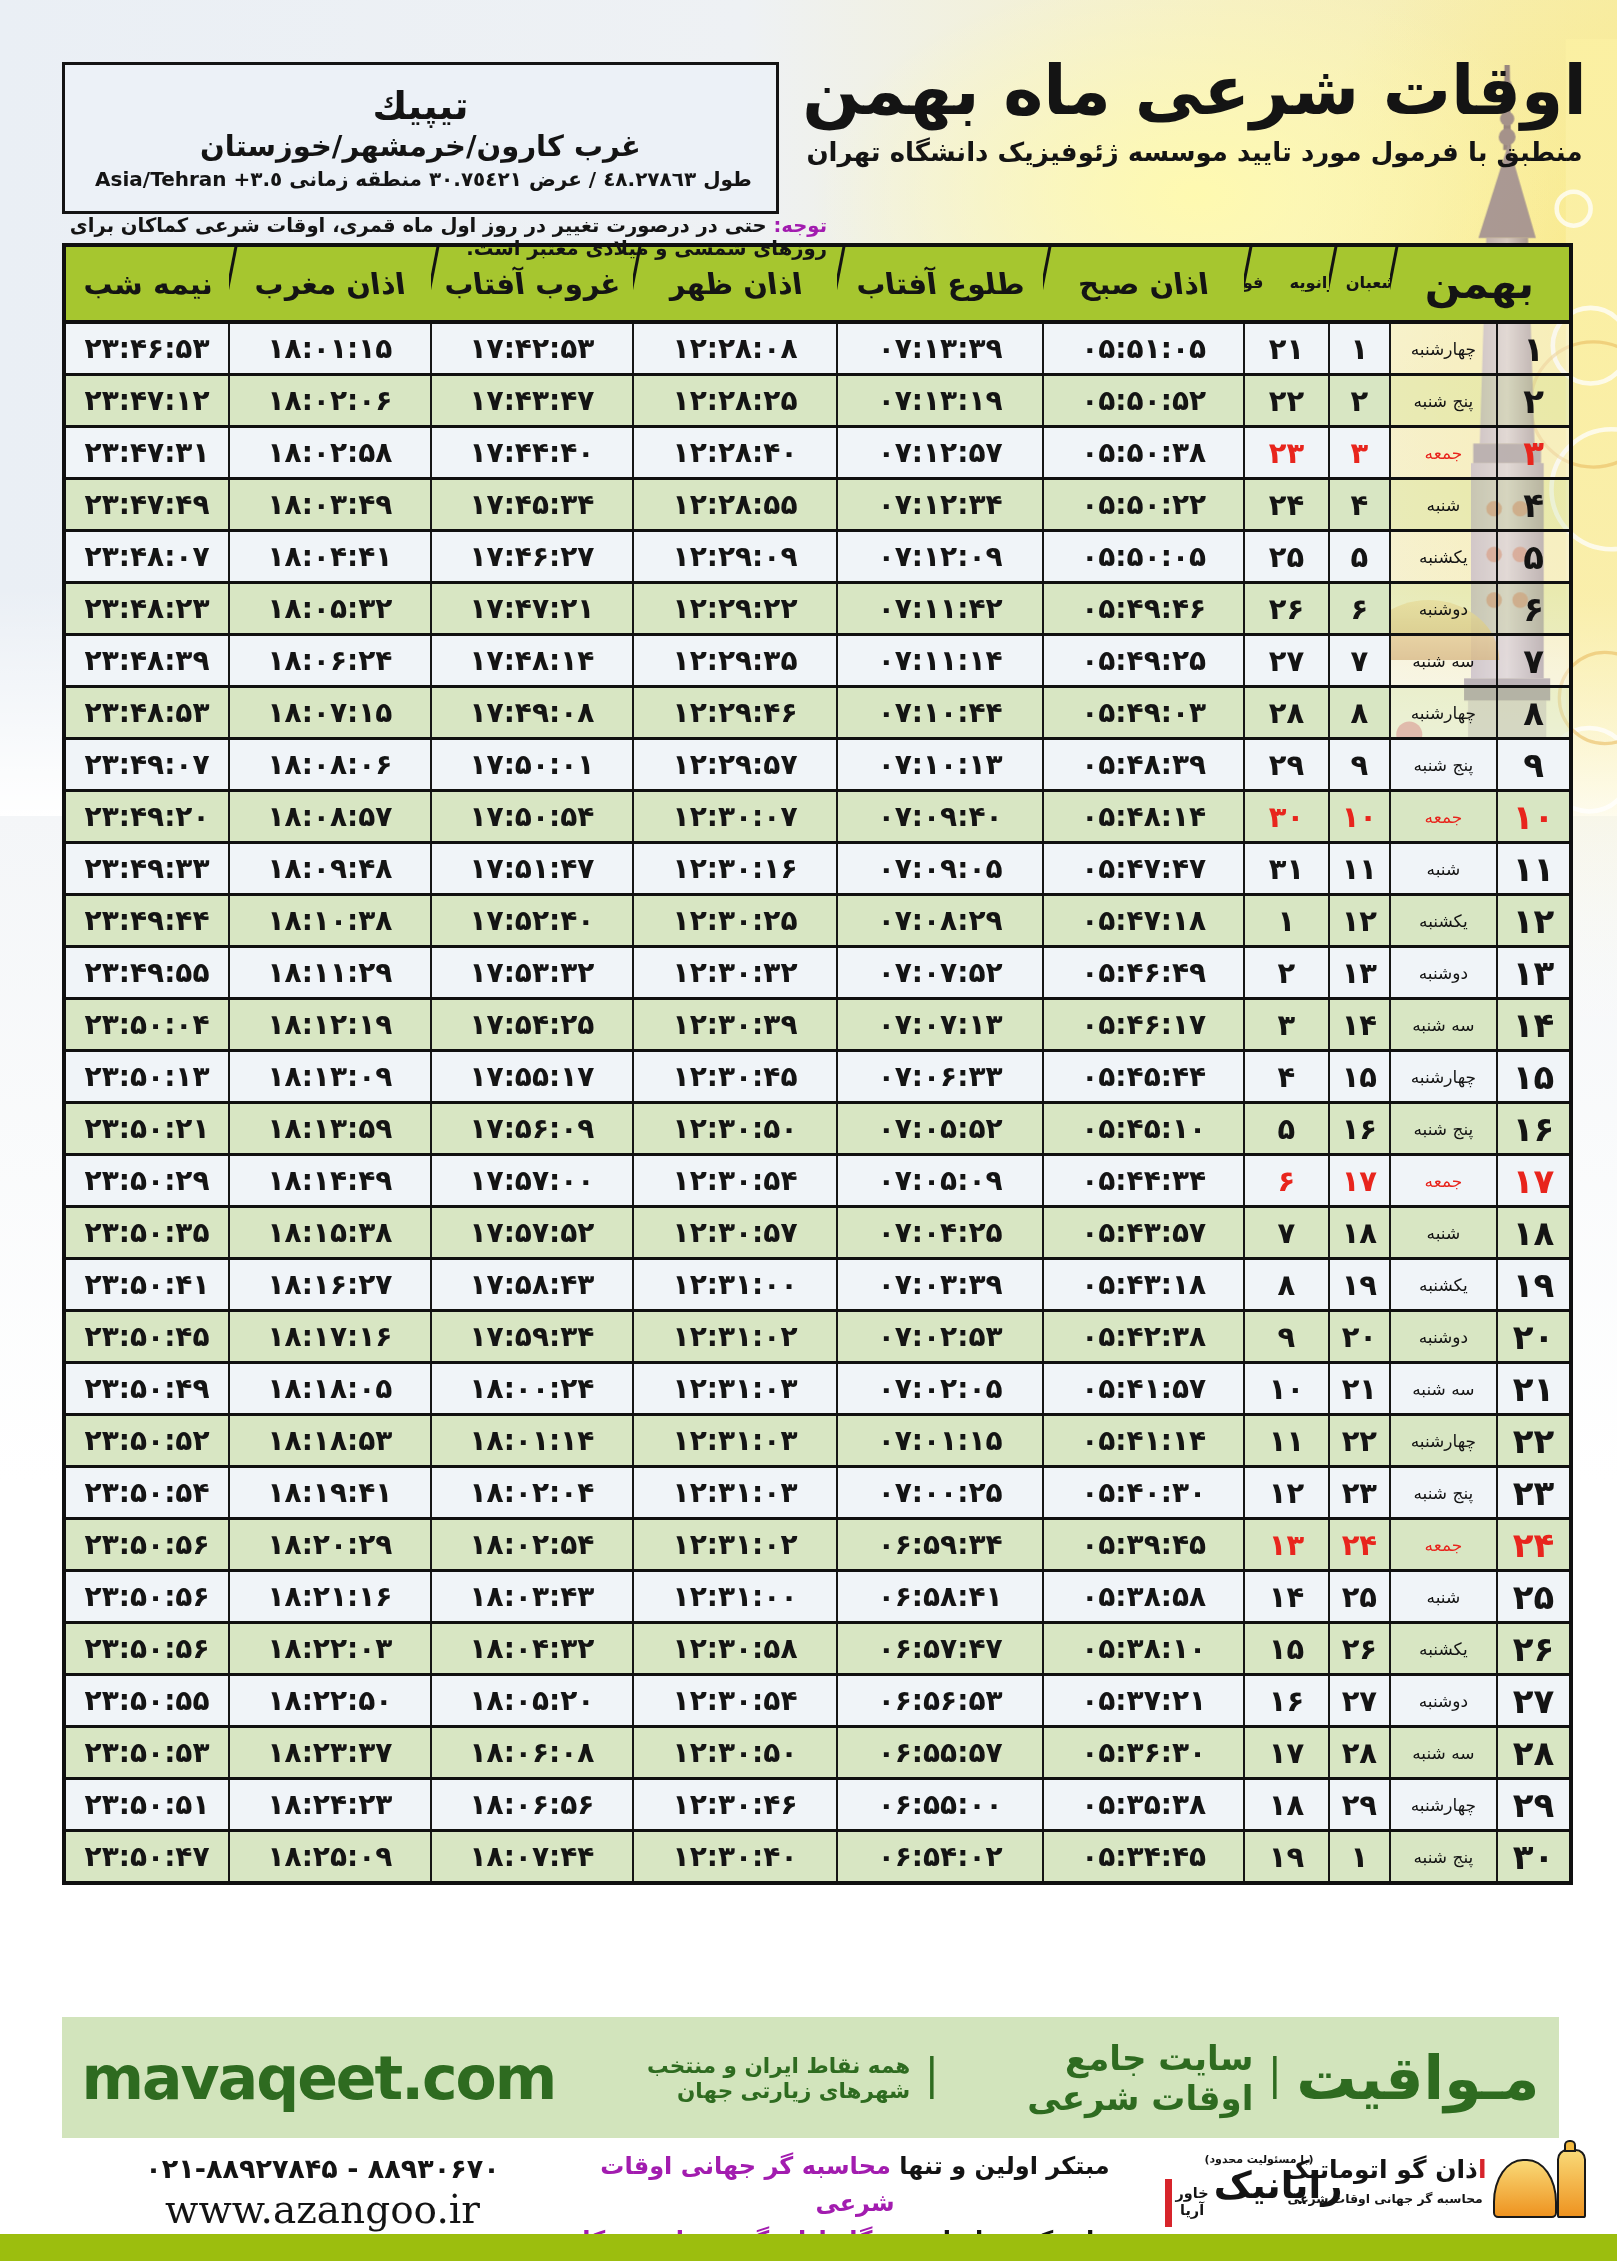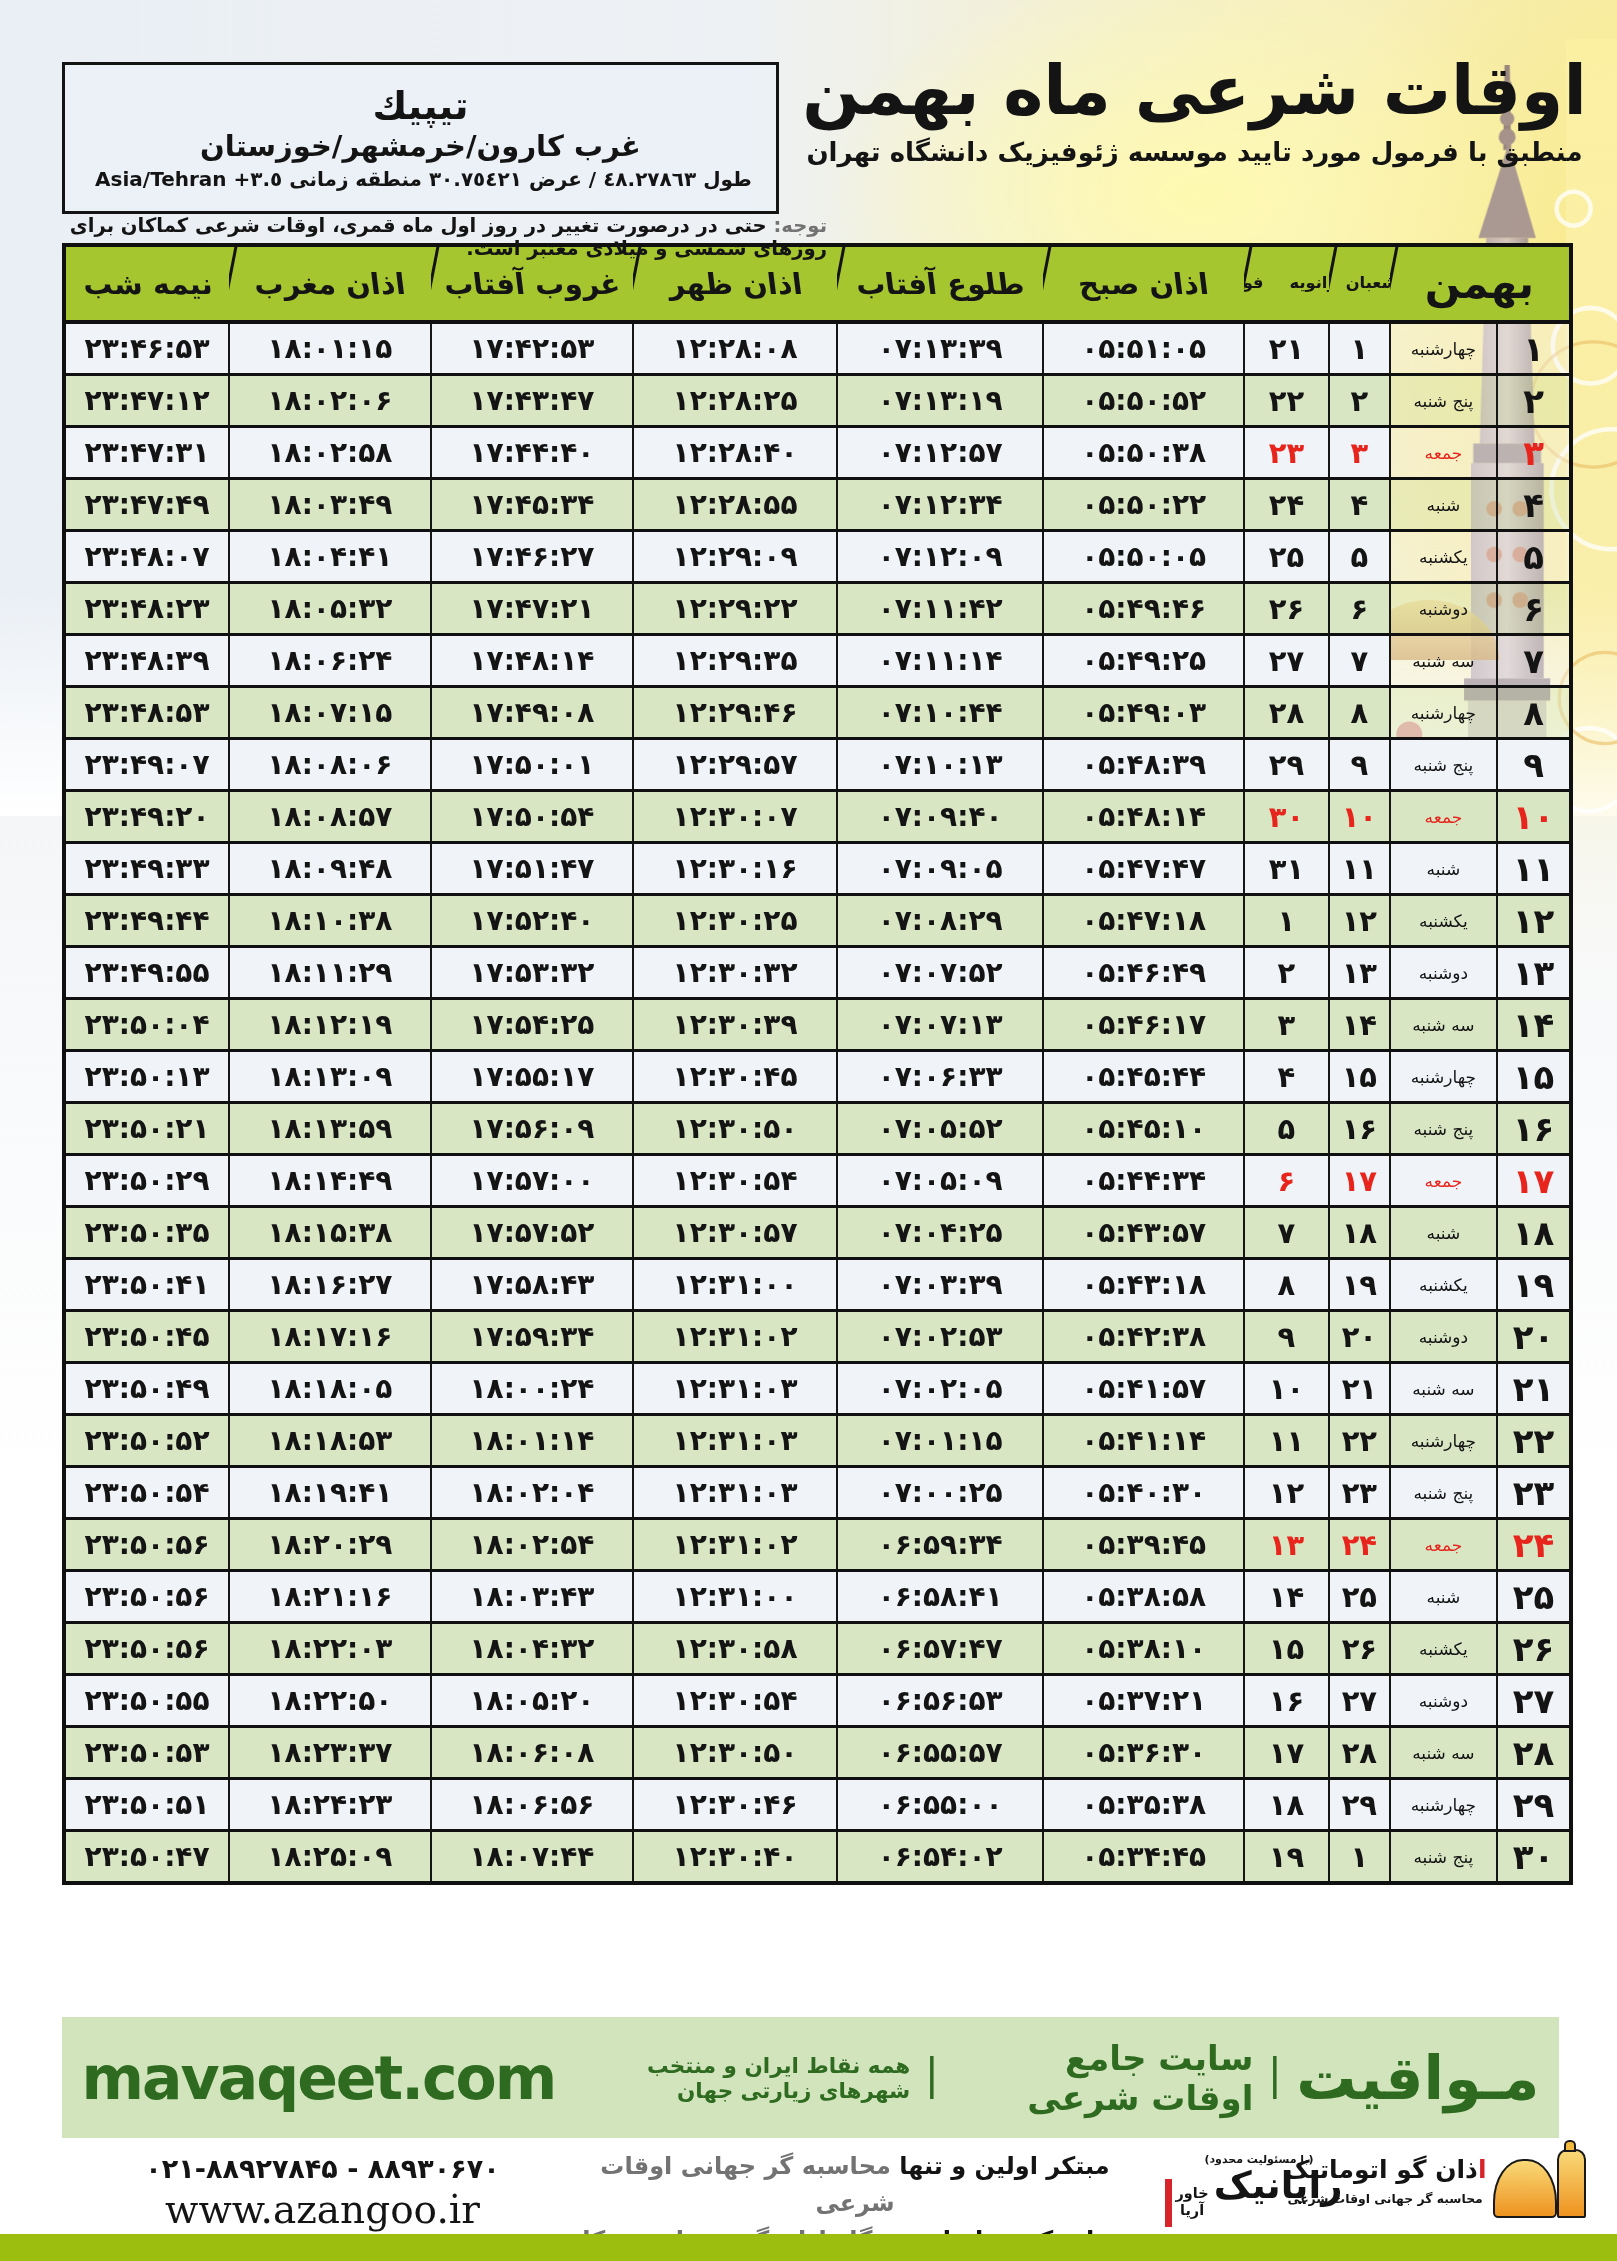--- a/index.html
+++ b/index.html
@@ -31,21 +31,21 @@
   .info-name{font-size:38px;font-weight:700;line-height:1.15;}
   .info-region{font-size:29px;font-weight:700;line-height:1.2;}
   .info-coords{font-size:20px;font-weight:700;margin-top:3.9px;direction:rtl;unicode-bidi:plaintext;margin-left:6px;}
   
   .title-block{position:absolute;left:783px;top:48px;width:823px;z-index:3;text-align:center;direction:rtl;}
   .page-title{font-size:68px;font-weight:700;line-height:1.25;letter-spacing:-0.7px;}
   .page-subtitle{font-size:26px;font-weight:700;margin-top:4px;}
   .page-dates{font-size:26px;font-weight:700;margin-top:10.4px;}
   
   .note-line{position:absolute;left:62px;top:214px;width:765px;z-index:3;direction:rtl;text-align:right;font-size:19.6px;font-weight:700;}
-  .red{color:#737373;}
+  .red{color:#a21caf;}
   
   .table-wrap{position:absolute;left:62px;top:243px;z-index:2;}
   table.ptable{border-collapse:collapse;table-layout:fixed;width:1511px;border:4.6px solid #101010;background:transparent;}
   .ptable th,.ptable td{padding:0;text-align:center;vertical-align:middle;overflow:hidden;}
   .ptable td{border:2px solid #161616;border-top:3.3px solid #101010;border-bottom:3.3px solid #101010;}
   .ptable th{
     position:relative;background:#a6c62f;height:73px;border-bottom:4.6px solid #101010;
     border-left:0;border-right:0;font-weight:700;
   }
   .slant{position:absolute;left:-2px;top:-6.5px;height:88px;width:3.3px;background:#131313;transform:rotate(11deg);}

